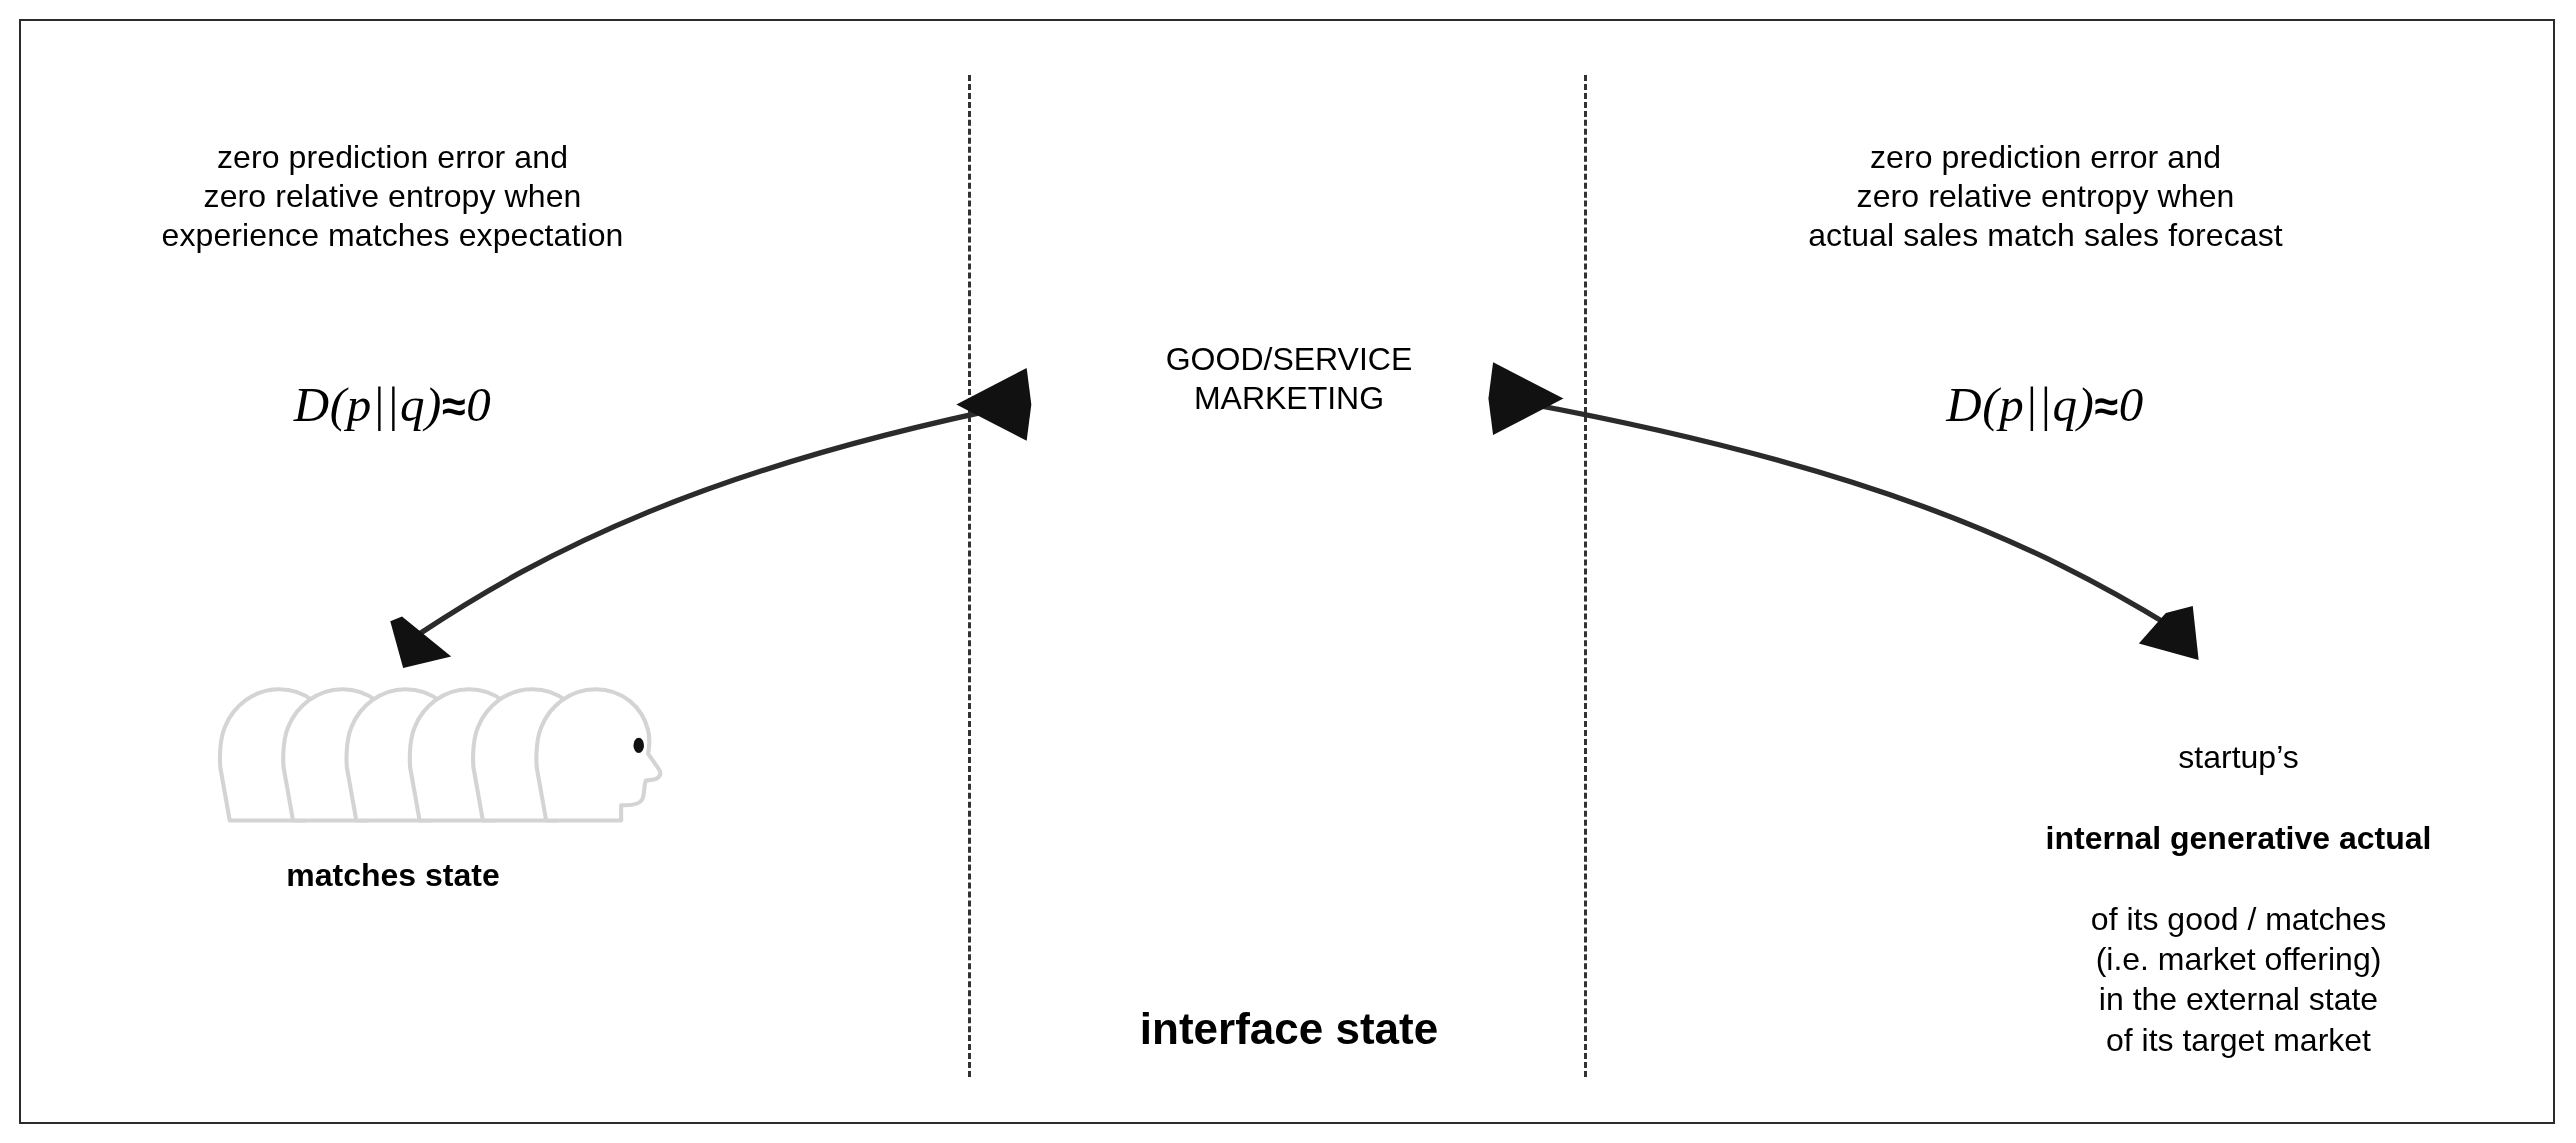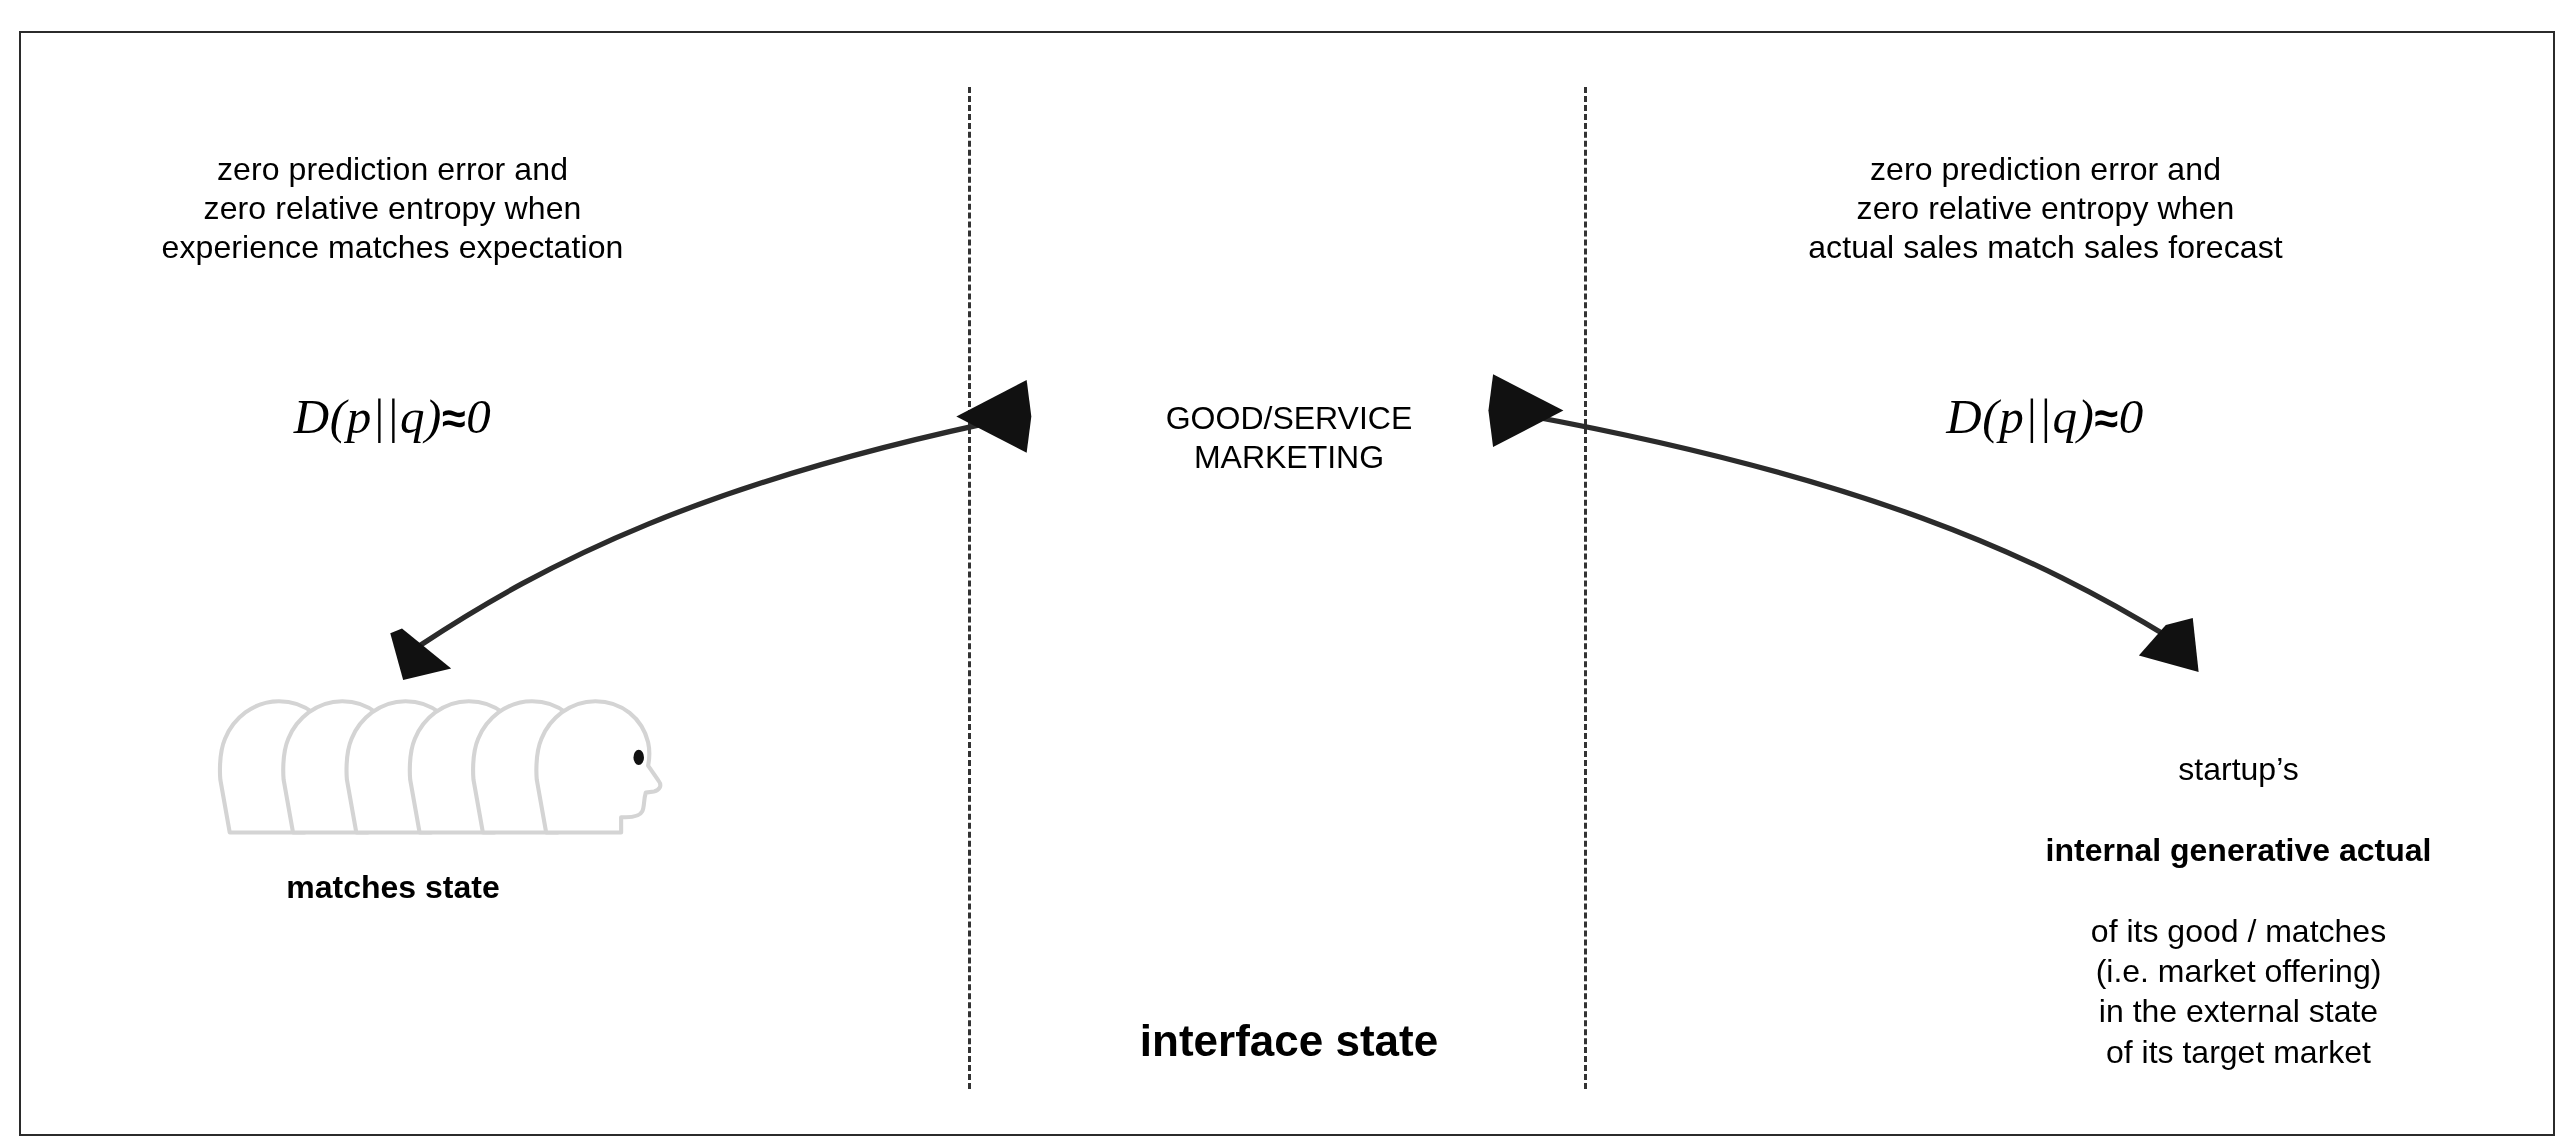--- a/index.html
+++ b/index.html
@@ -11,21 +11,21 @@
     width: 2576px;
     height: 1144px;
     font-family: "Liberation Sans", sans-serif;
     color: #000000;
     overflow: hidden;
     position: relative;
   }
 
   #diagram-root {
     position: absolute;
-    left: 0; top: 12px;
+    left: 0; top: 0;
     width: 2576px;
     height: 1020px;
   }
 
   
   .frame {
     position: absolute;
     left: 19px;
     top: 19px;
     width: 2536px;
@@ -78,21 +78,20 @@
   .formula .approx {
     font-family: "Liberation Sans", sans-serif;
     font-style: normal;
     font-weight: bold;
     font-size: 43px;
   }
 
   .center-label {
     font-size: 32px;
     line-height: 1.22;
-    margin-top: 47px;
   }
 
   .interface-label {
     font-size: 44px;
     font-weight: bold;
   }
 
   .caption {
     font-size: 32px;
     line-height: 1.26;

